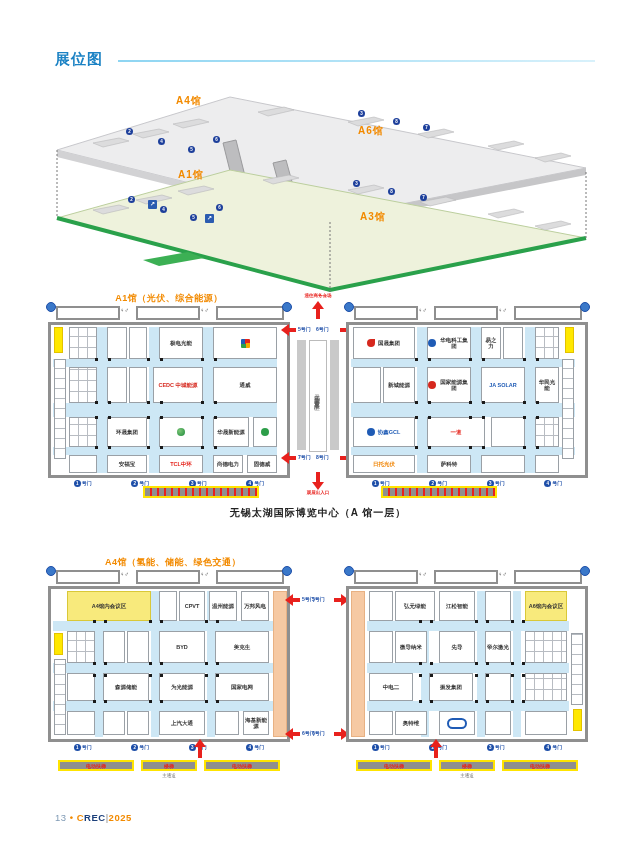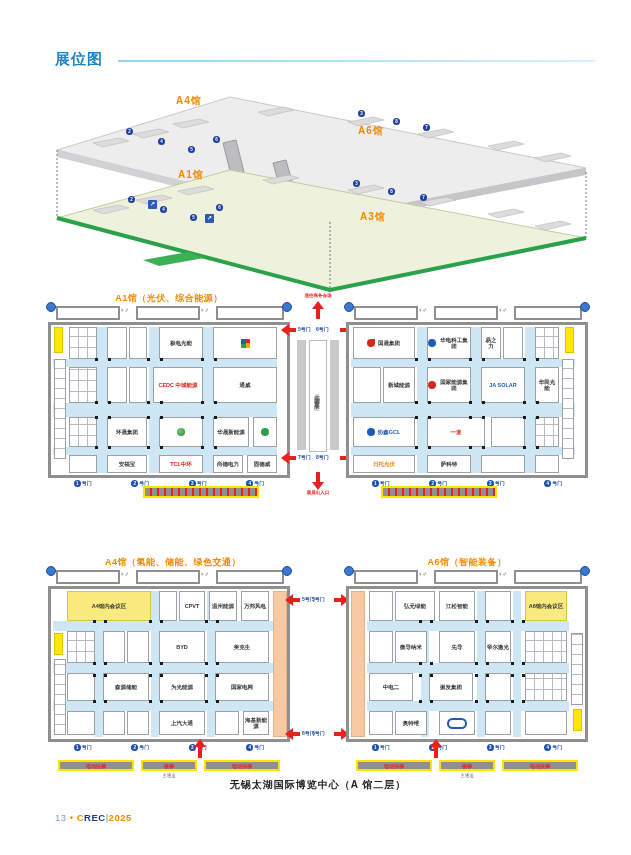--- a/index.html
+++ b/index.html
@@ -371,25 +371,25 @@
 
       <span class="gate"><span class="gnum">1</span><span>号门</span></span>
           <span class="gate"><span class="gnum">2</span><span>号门</span></span>
           <span class="gate"><span class="gnum">3</span><span>号门</span></span>
           <span class="gate"><span class="gnum">4</span><span>号门</span></span>
         </div>
     </div>
 
     <div class="tickbar" style="left:95px;top:194px;width:112px"></div>
     <div class="tickbar" style="left:333px;top:194px;width:112px"></div>
+    <div class="caption" style="top:214px">无锡太湖国际博览中心（A 馆一层）</div>
   </section>
 
   <section class="fsec" style="top:556px;height:244px">
     <div class="htitle" style="left:4px;width:242px">A4馆（氢能、储能、绿色交通）</div>
-    <div class="htitle" style="left:298px;width:242px">A6馆（智能装备）</div>
 
     <div class="hall" style="left:0;top:12px">
       <div class="lobby">
         <span class="cam" style="left:-2px"></span>
         <div class="lrect" style="left:8px;width:60px"></div>
         <span class="wc" style="left:72px">♀♂</span>
         <div class="lrect" style="left:88px;width:60px"></div>
         <span class="wc" style="left:152px">♀♂</span>
         <div class="lrect" style="left:168px;width:64px"></div>
         <span class="cam" style="right:-2px"></span>
@@ -591,21 +591,20 @@
       <div class="arrV up" style="left:88px;top:178px;height:12px"></div>
       <div class="ebars">
 
       <span class="ebar2">电动扶梯</span>
           <span class="ebar2">楼梯</span>
           <span class="ebar2">电动扶梯</span>
         </div>
       <div class="alabel">主通道</div>
     </div>
 
-    <div class="caption" style="top:222px">无锡太湖国际博览中心（A 馆二层）</div>
   </section>
 
   <div class="footer">
     <span class="f-page">13</span>
     <span class="f-dot">•</span>
     <span class="f-c">C</span><span class="f-rec">REC</span><span class="f-div">|</span><span class="f-year">2025</span>
   </div>
 
 </div>
 

